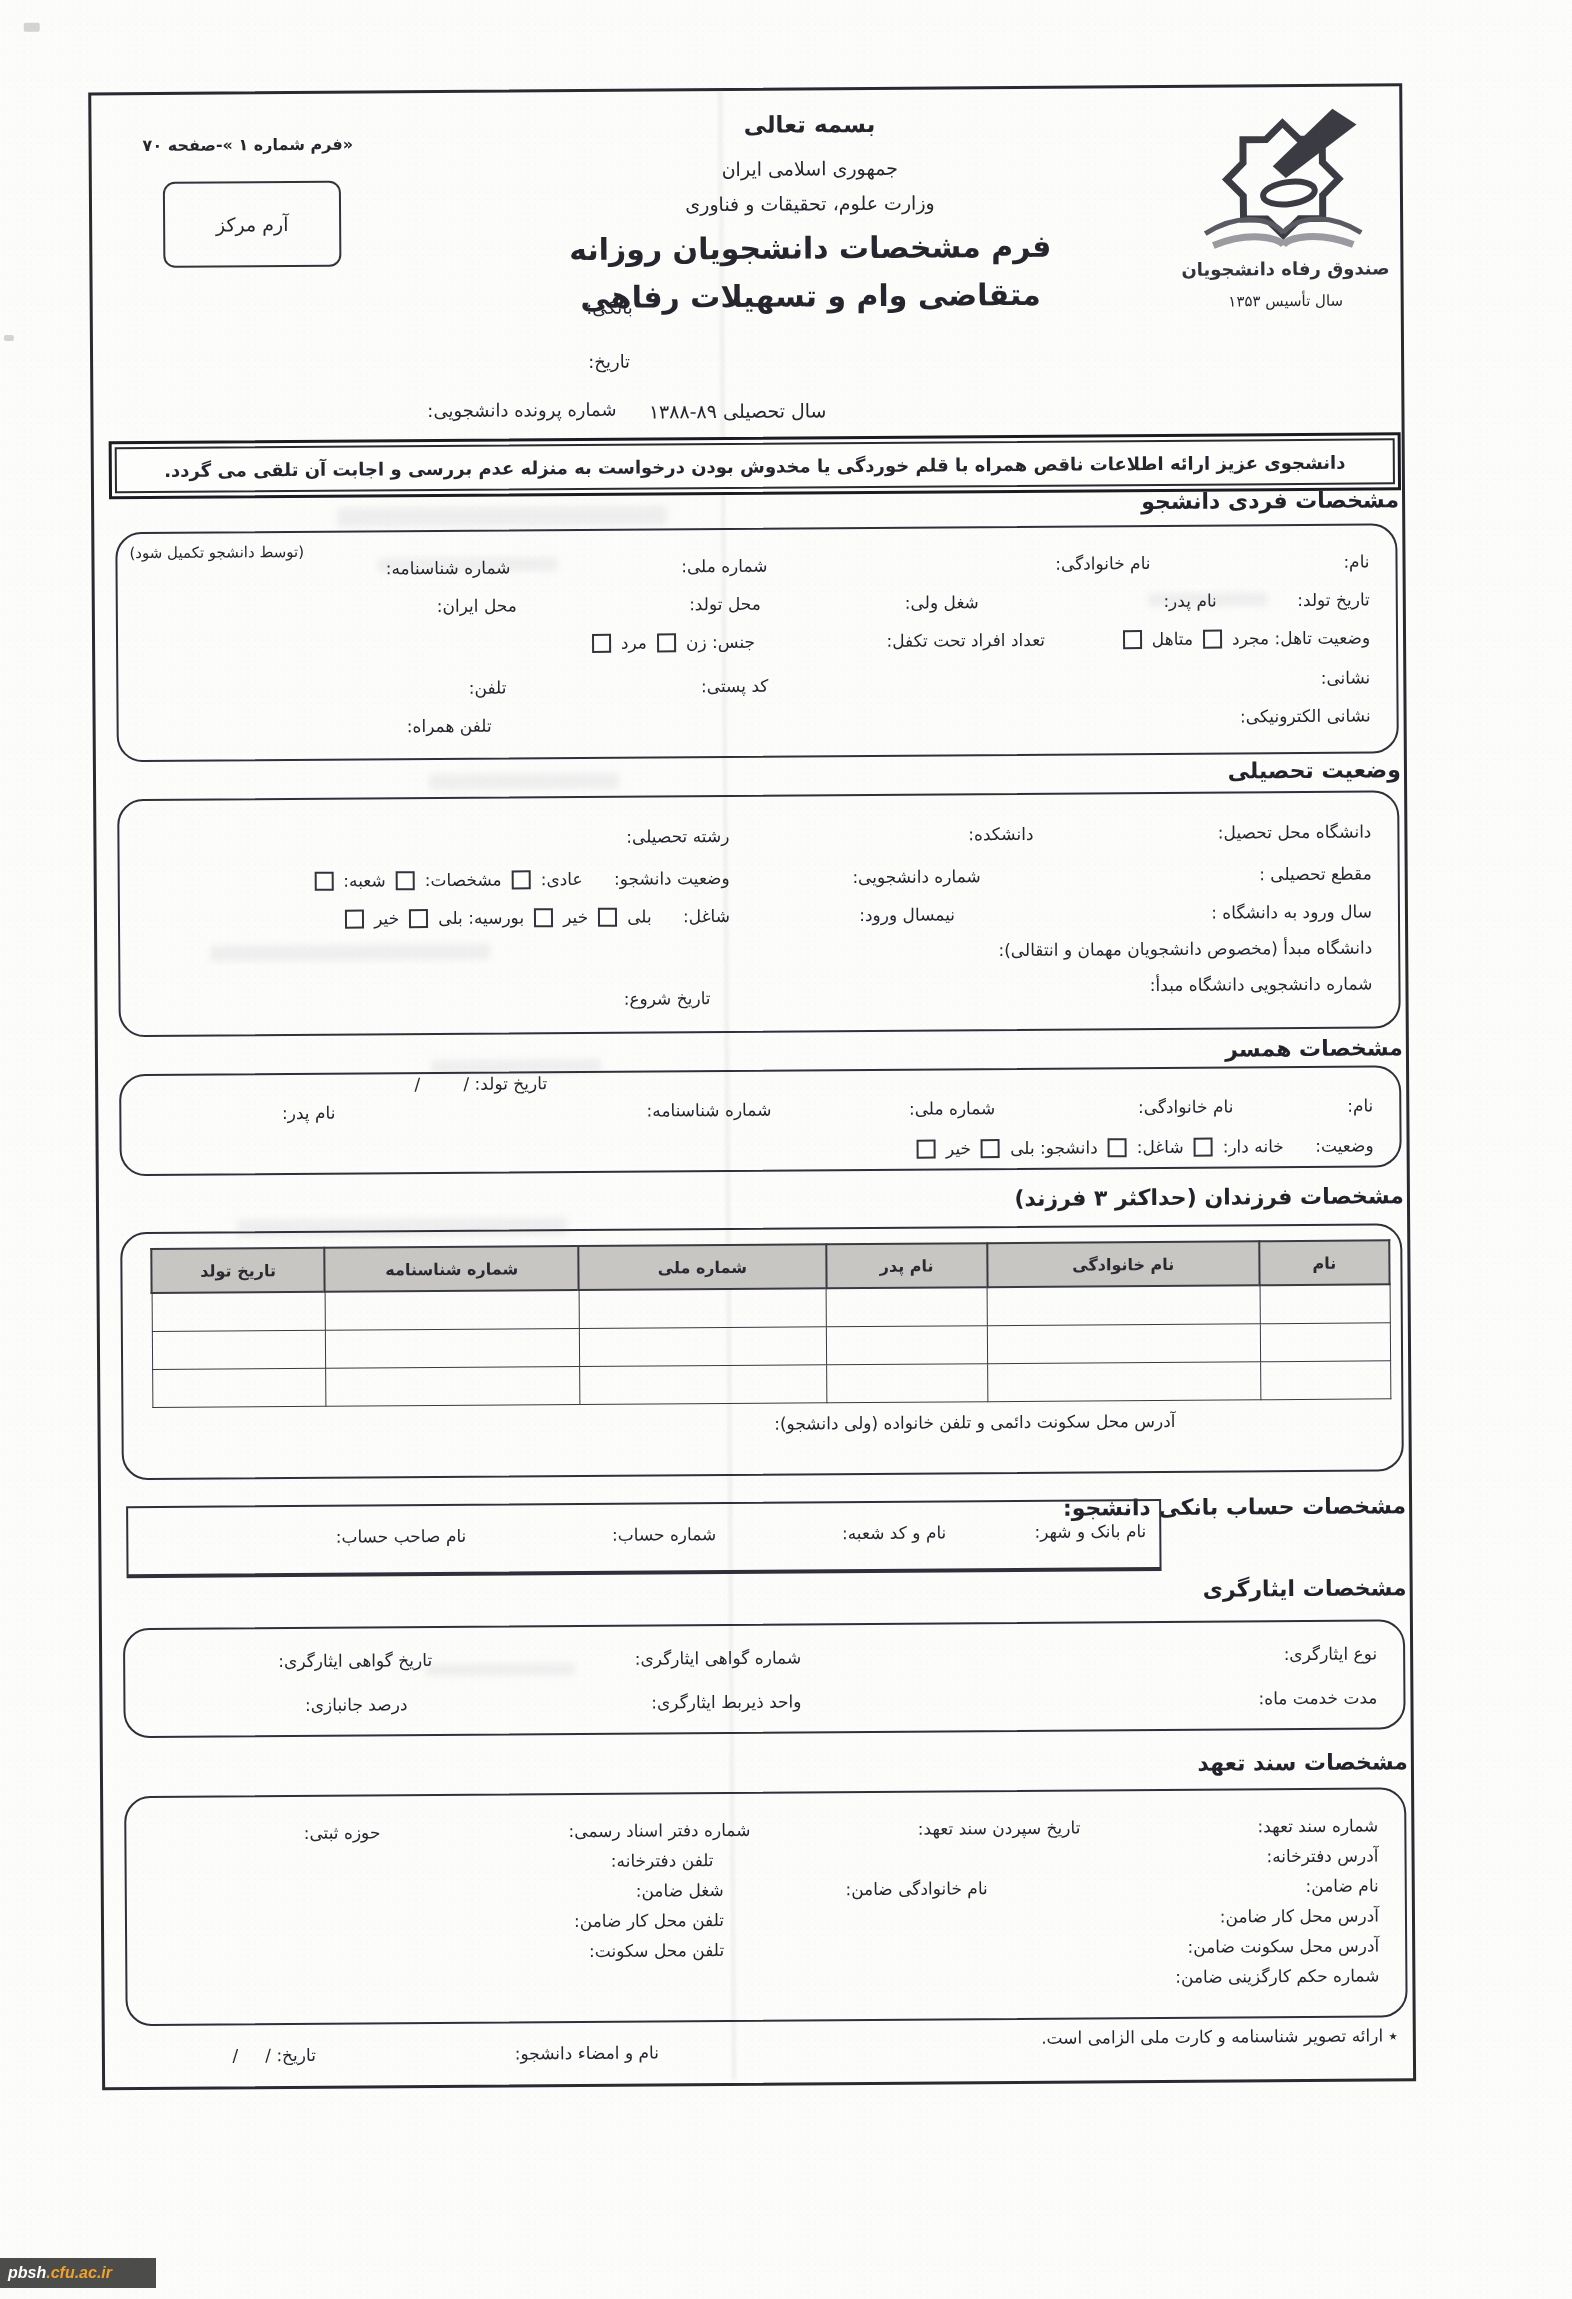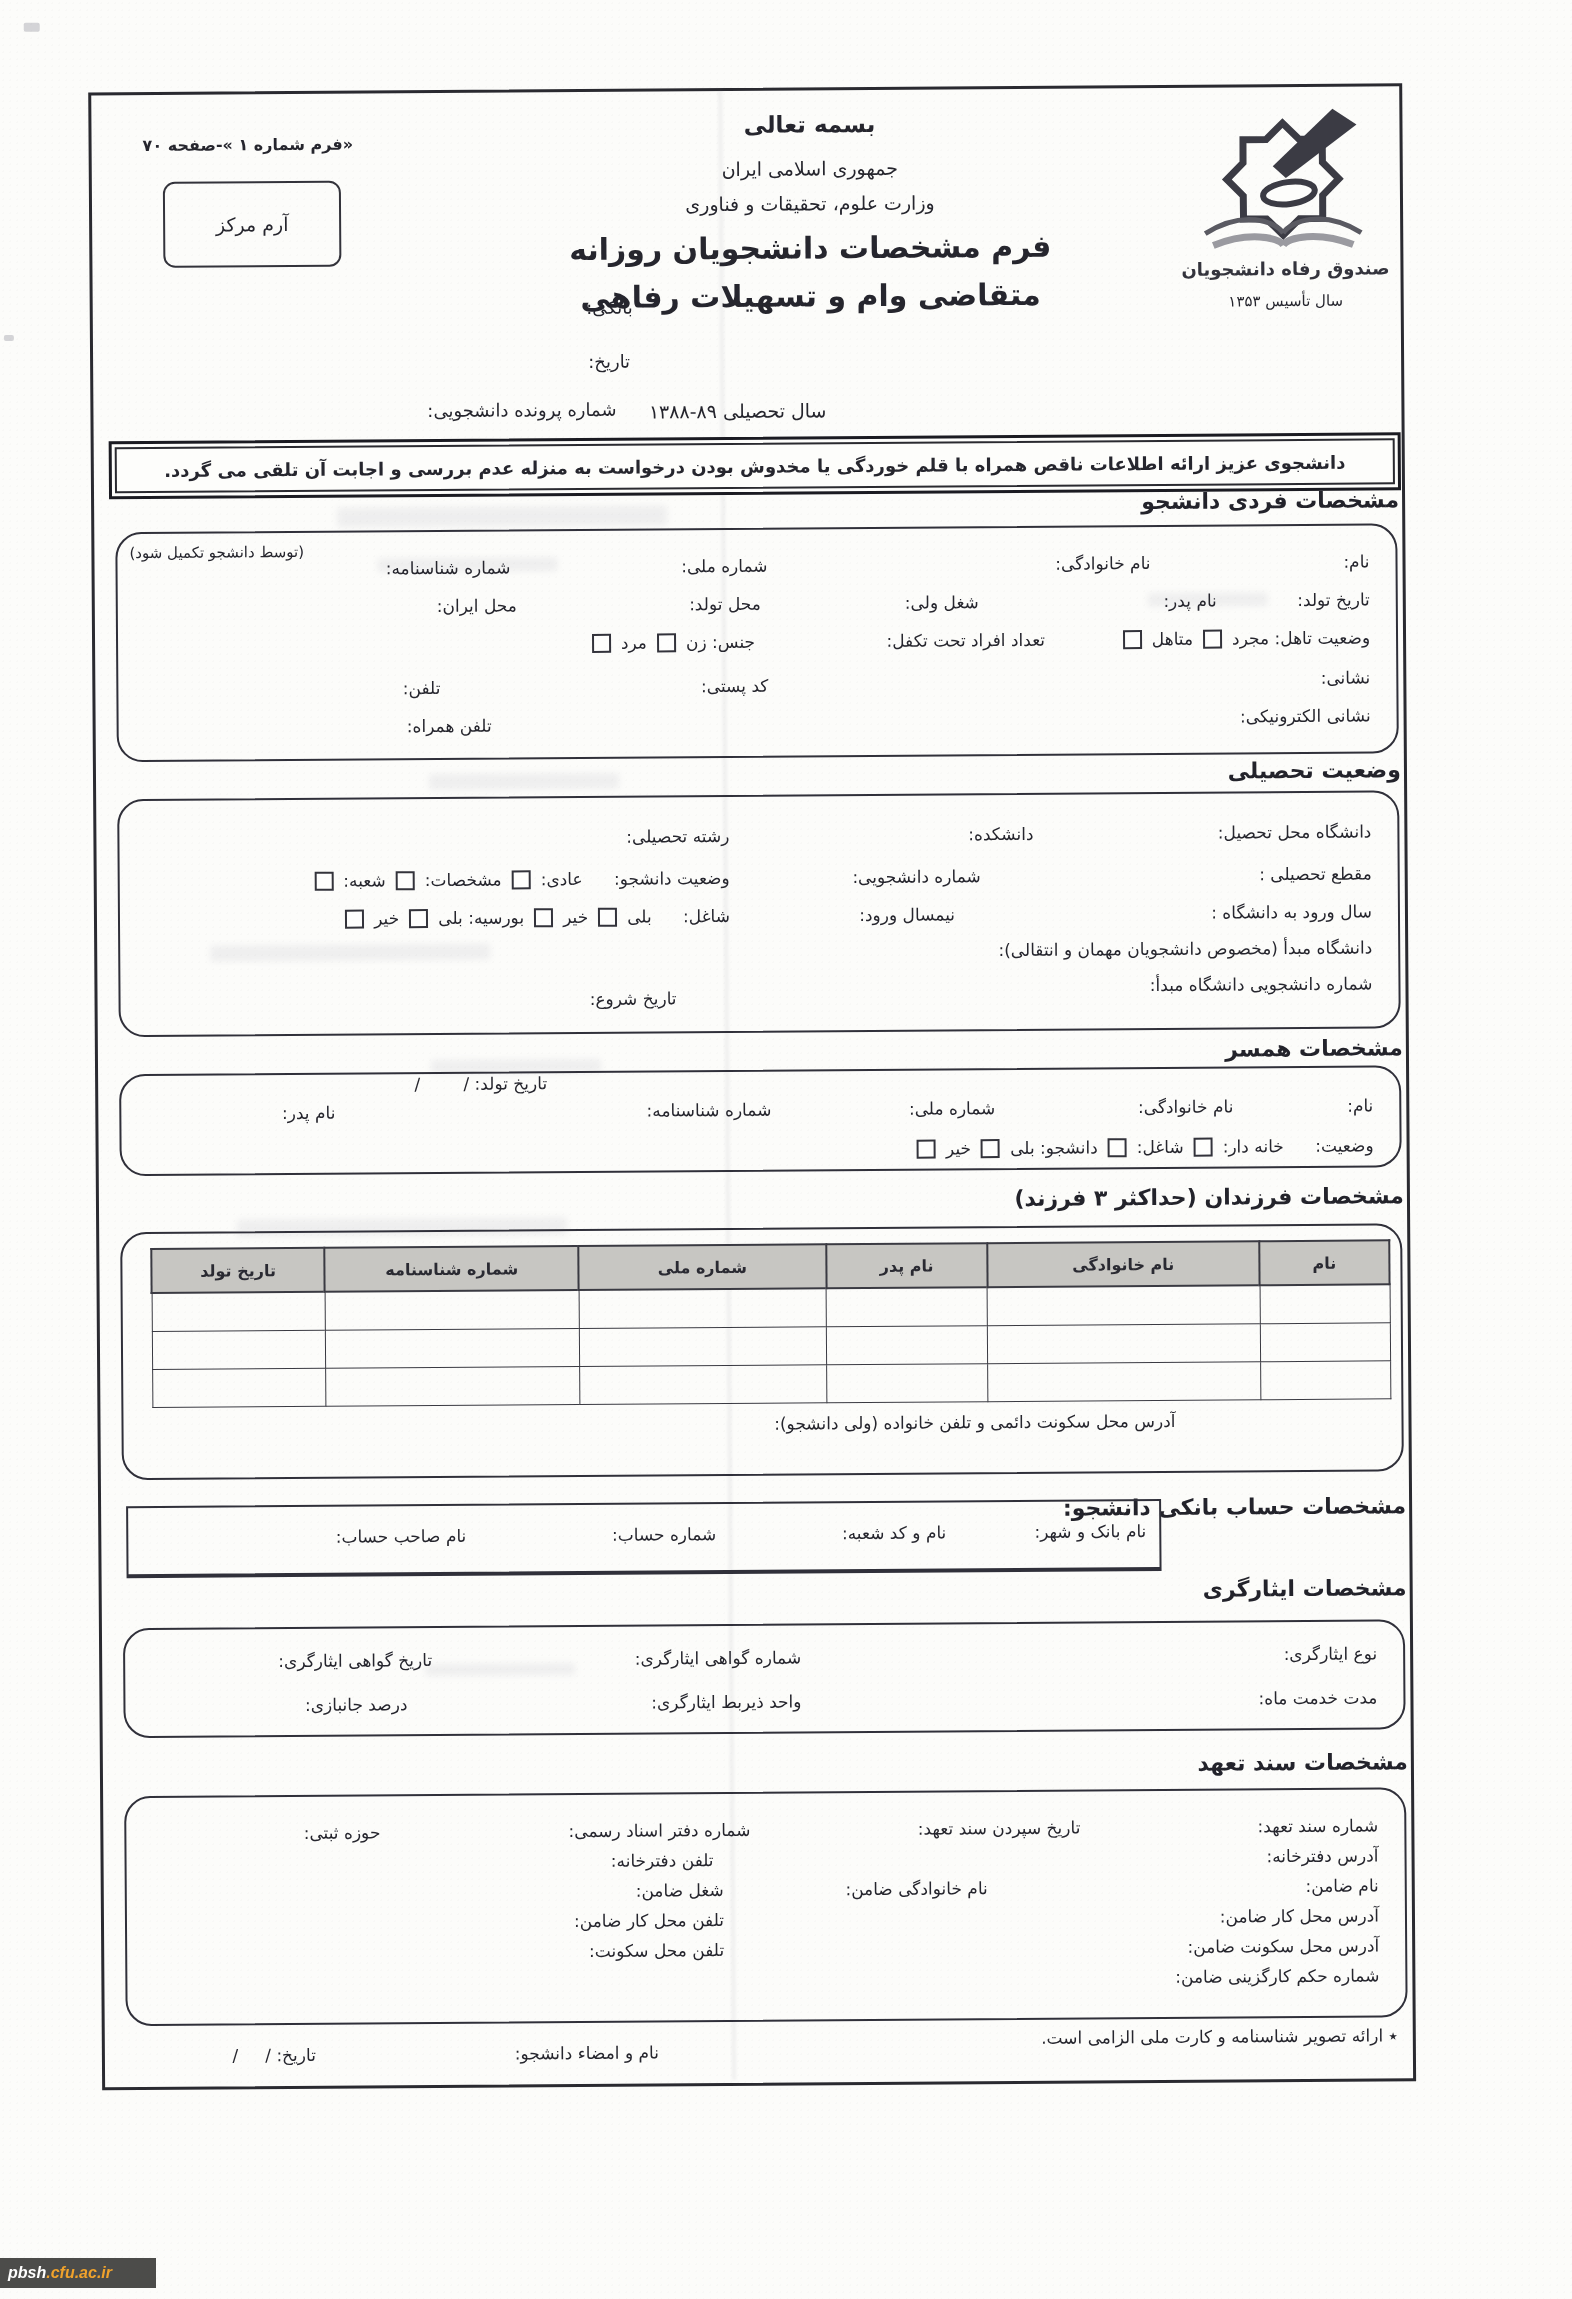--- a/index.html
+++ b/index.html
@@ -103,21 +103,21 @@
     <div class="lbl" style="right:200px;top:632px">
       <span>وضعیت تاهل: مجرد</span><span class="cb"></span><span>متاهل</span><span class="cb"></span>
     </div>
     <div class="lbl" style="right:525px;top:632px">تعداد افراد تحت تکفل:</div>
     <div class="lbl" style="right:815px;top:632px">
       <span>جنس: زن</span><span class="cb"></span><span>مرد</span><span class="cb"></span>
     </div>
 
     <div class="lbl" style="right:200px;top:672px">نشانی:</div>
     <div class="lbl" style="right:802px;top:676px">کد پستی:</div>
-    <div class="lbl" style="right:1130px;top:676px">تلفن:</div>
+    <div class="lbl" style="right:1064px;top:676px">تلفن:</div>
 
     <div class="lbl" style="right:200px;top:710px">نشانی الکترونیکی:</div>
     <div class="lbl" style="right:1079px;top:714px">تلفن همراه:</div>
 
     <div class="sec" style="right:170px;top:762px">وضعیت تحصیلی</div>
     <div class="box" style="left:118px;top:795px;width:1282px;height:238px"></div>
 
     <div class="lbl" style="right:200px;top:826px">دانشگاه محل تحصیل:</div>
     <div class="lbl" style="right:538px;top:826px">دانشکده:</div>
     <div class="lbl" style="right:842px;top:826px">رشته تحصیلی:</div>
@@ -131,21 +131,21 @@
 
     <div class="lbl" style="right:200px;top:906px">سال ورود به دانشگاه :</div>
     <div class="lbl" style="right:617px;top:906px">نیمسال ورود:</div>
     <div class="lbl" style="right:842px;top:906px">
       <span>شاغل:</span>
       <span class="gap">بلی</span><span class="cb"></span><span>خیر</span><span class="cb"></span><span>بورسیه: بلی</span><span class="cb"></span><span>خیر</span><span class="cb"></span>
     </div>
 
     <div class="lbl" style="right:200px;top:942px">دانشگاه مبدأ (مخصوص دانشجویان مهمان و انتقالی):</div>
     <div class="lbl" style="right:200px;top:978px">شماره دانشجویی دانشگاه مبدأ:</div>
-    <div class="lbl" style="right:896px;top:988px">تاریخ شروع:</div>
+    <div class="lbl" style="right:862px;top:988px">تاریخ شروع:</div>
 
     <div class="sec" style="right:170px;top:1040px">مشخصات همسر</div>
     <div class="box" style="left:118px;top:1070px;width:1282px;height:102px"></div>
 
     <div class="lbl" style="right:200px;top:1100px">نام:</div>
     <div class="lbl" style="right:340px;top:1100px">نام خانوادگی:</div>
     <div class="lbl" style="right:578px;top:1100px">شماره ملی:</div>
     <div class="lbl" style="right:802px;top:1100px">شماره شناسنامه:</div>
     <div class="lbl" style="right:1026px;top:1072px">
       <span>تاریخ تولد:</span>

